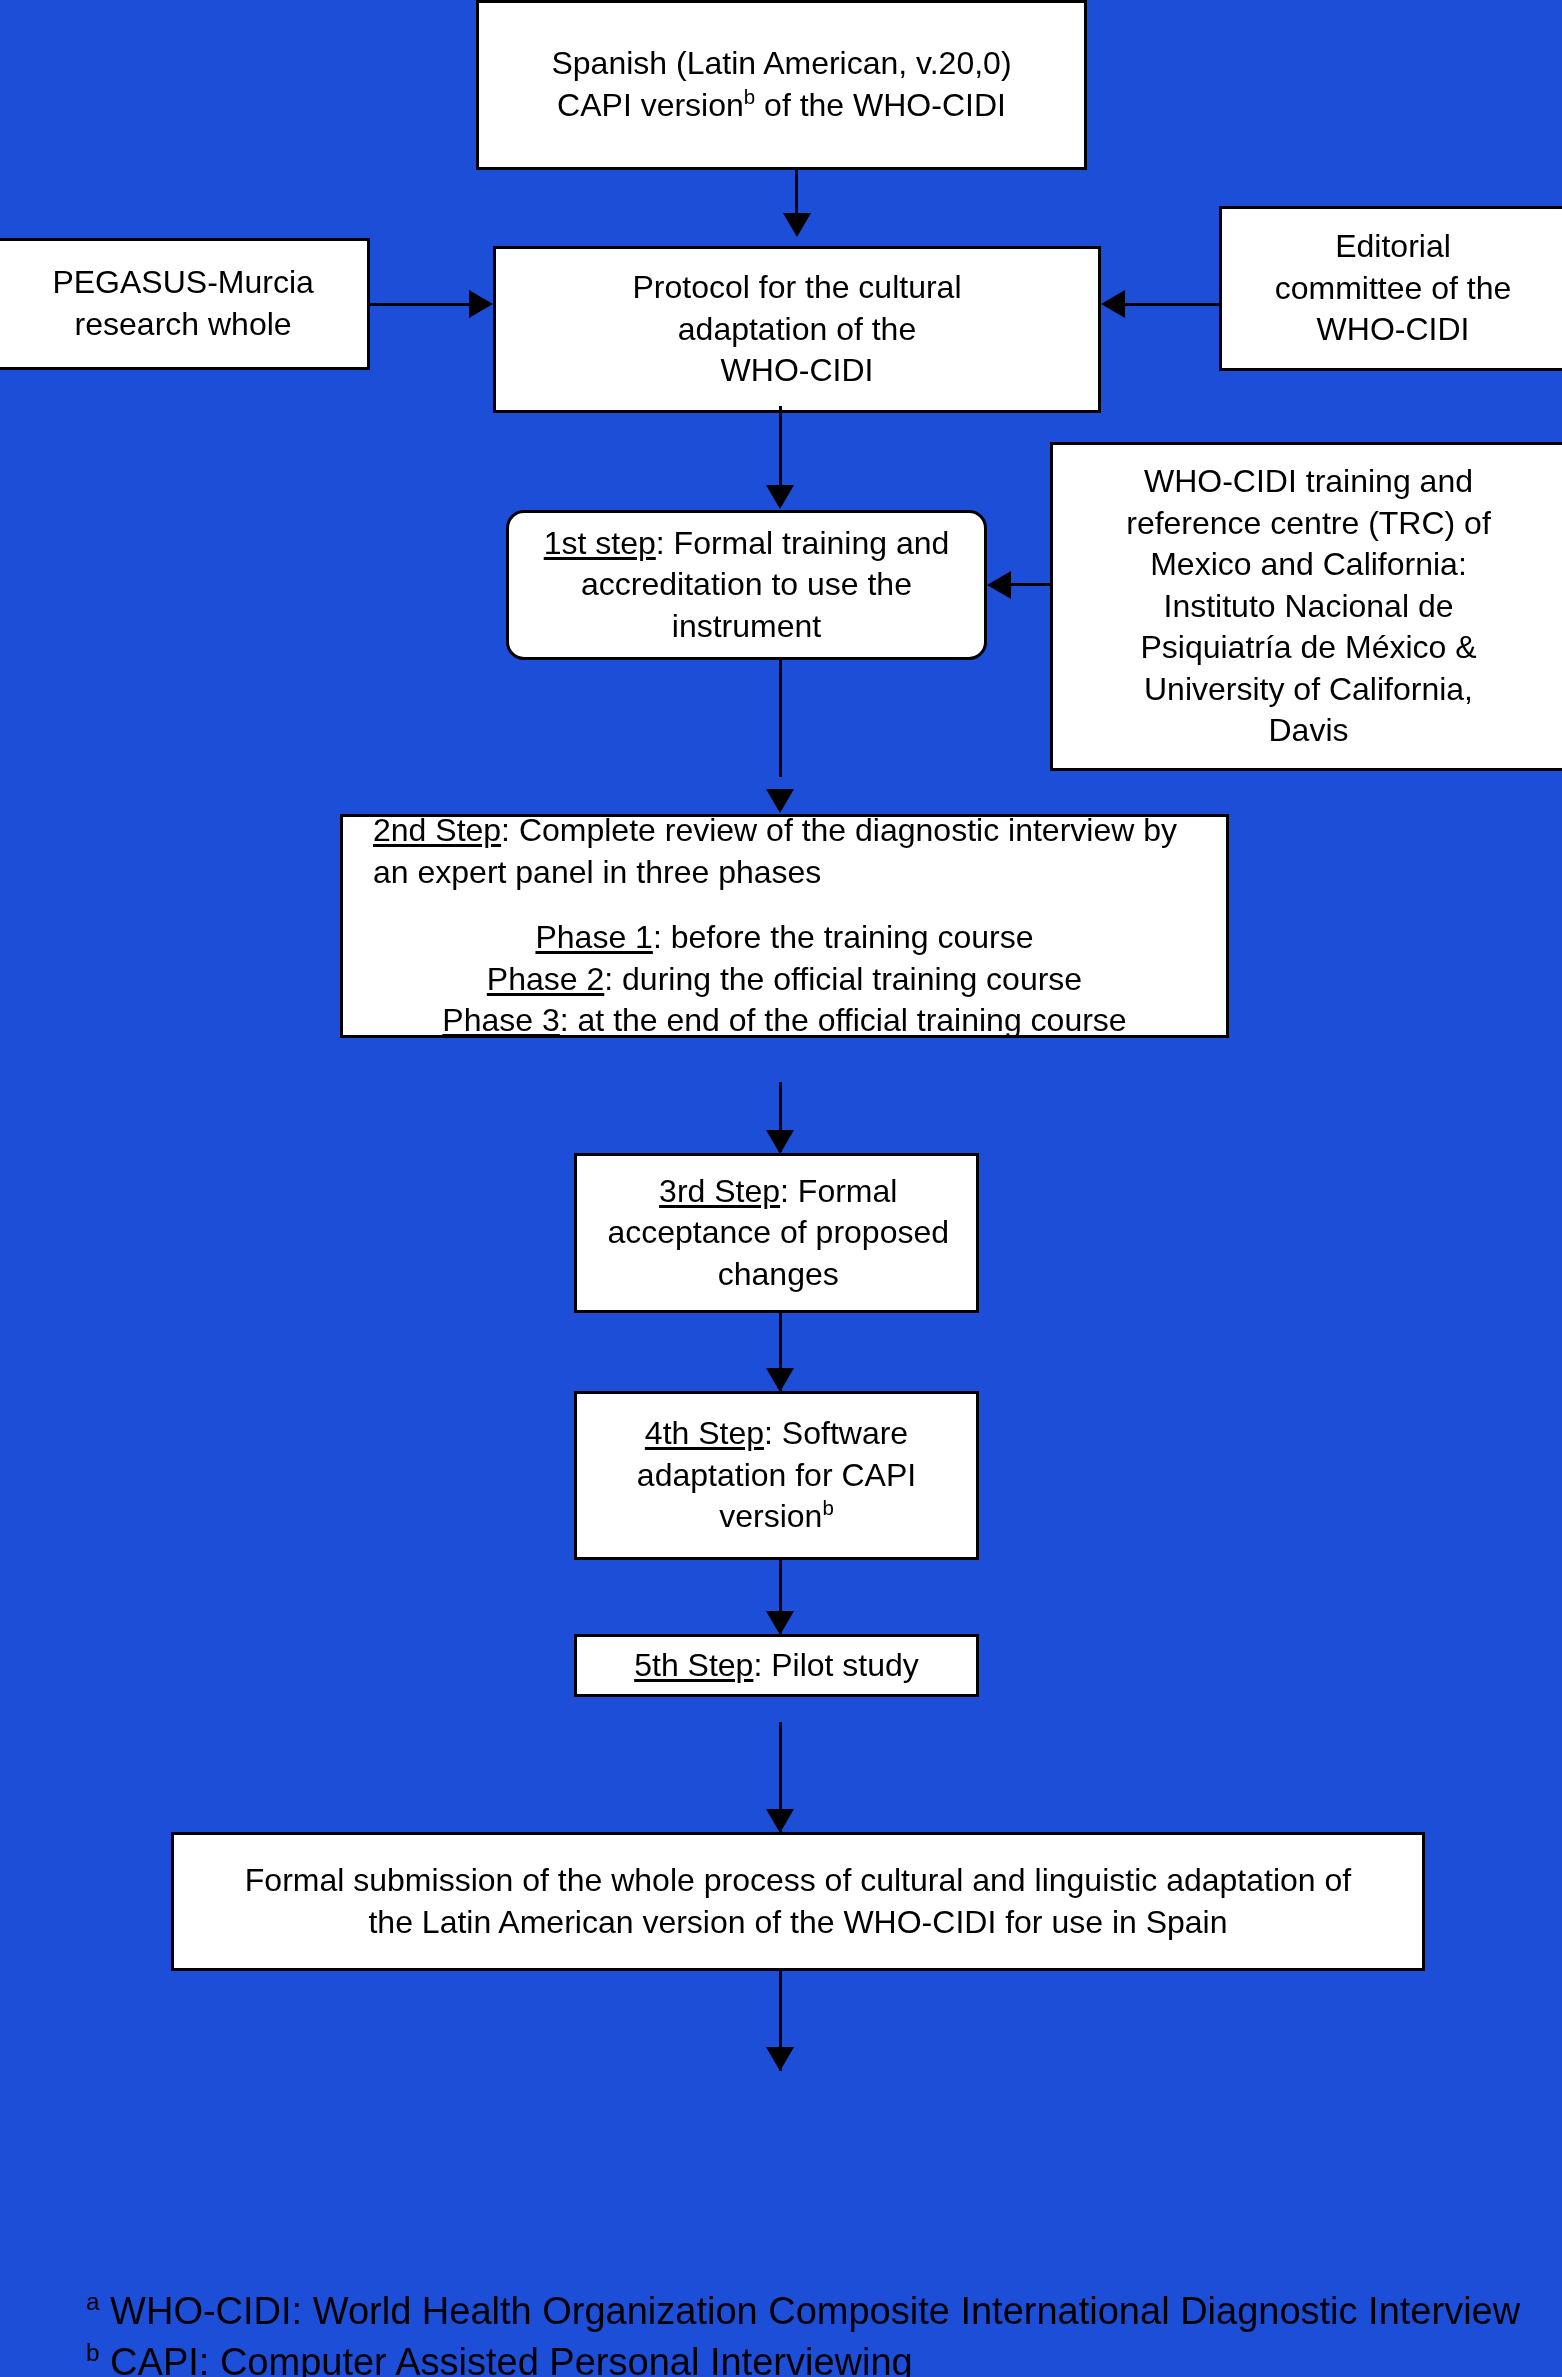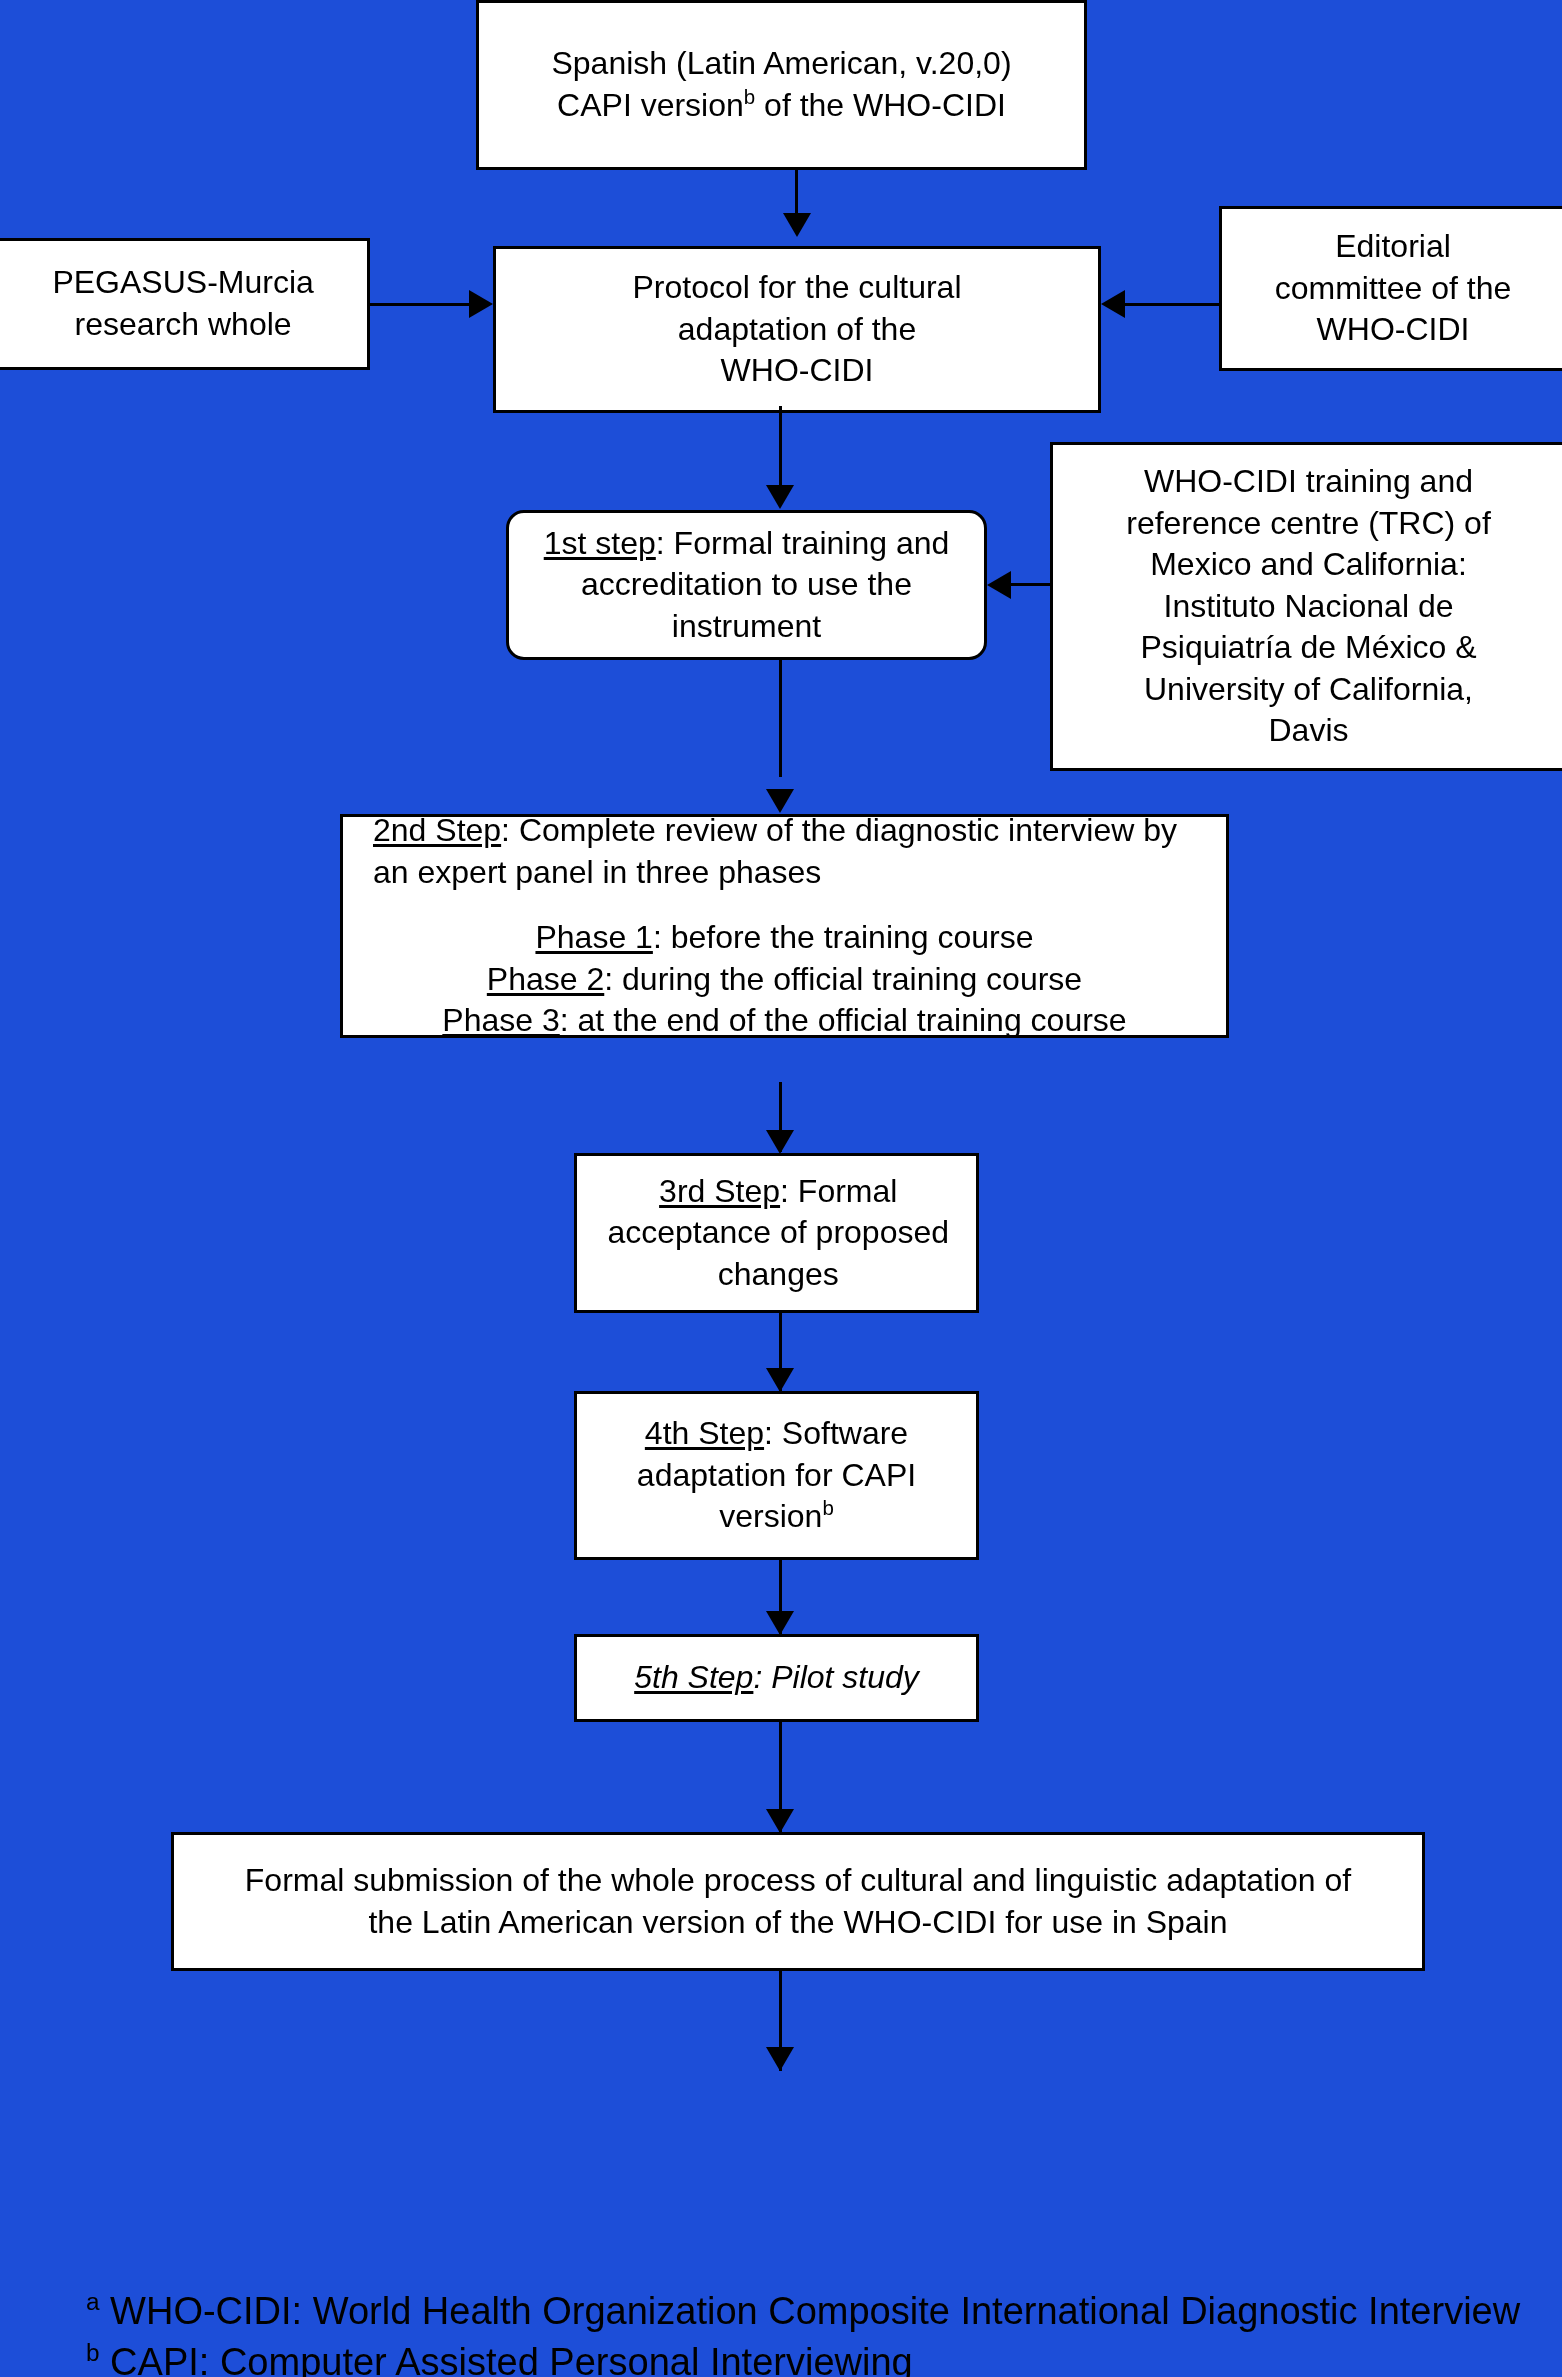--- a/index.html
+++ b/index.html
@@ -194,21 +194,21 @@
 
   <div class="box" style="left:574px; top:1391px; width:405px; height:169px;">
     <div class="inner">
       <span class="u">4th Step</span><span>: Software adaptation for CAPI version</span><sup>b</sup>
     </div>
   </div>
 
   <div class="vline" style="left:779px; top:1560px; width:3.4px; height:76px;"></div>
   <div class="arrow-down" style="left:766px; top:1611px;"></div>
 
-  <div class="box" style="left:574px; top:1634px; width:405px; height:88px;font-style:italic;">
+  <div class="box" style="left:574px; top:1634px; width:405px; height:63px;">
     <div class="inner">
       <span class="u">5th Step</span><span>: Pilot study</span>
     </div>
   </div>
 
   <div class="vline" style="left:779px; top:1722px; width:3.4px; height:110px;"></div>
   <div class="arrow-down" style="left:766px; top:1809px;"></div>
 
   <div class="box" style="left:171px; top:1832px; width:1254px; height:139px;">
     <div class="inner">

